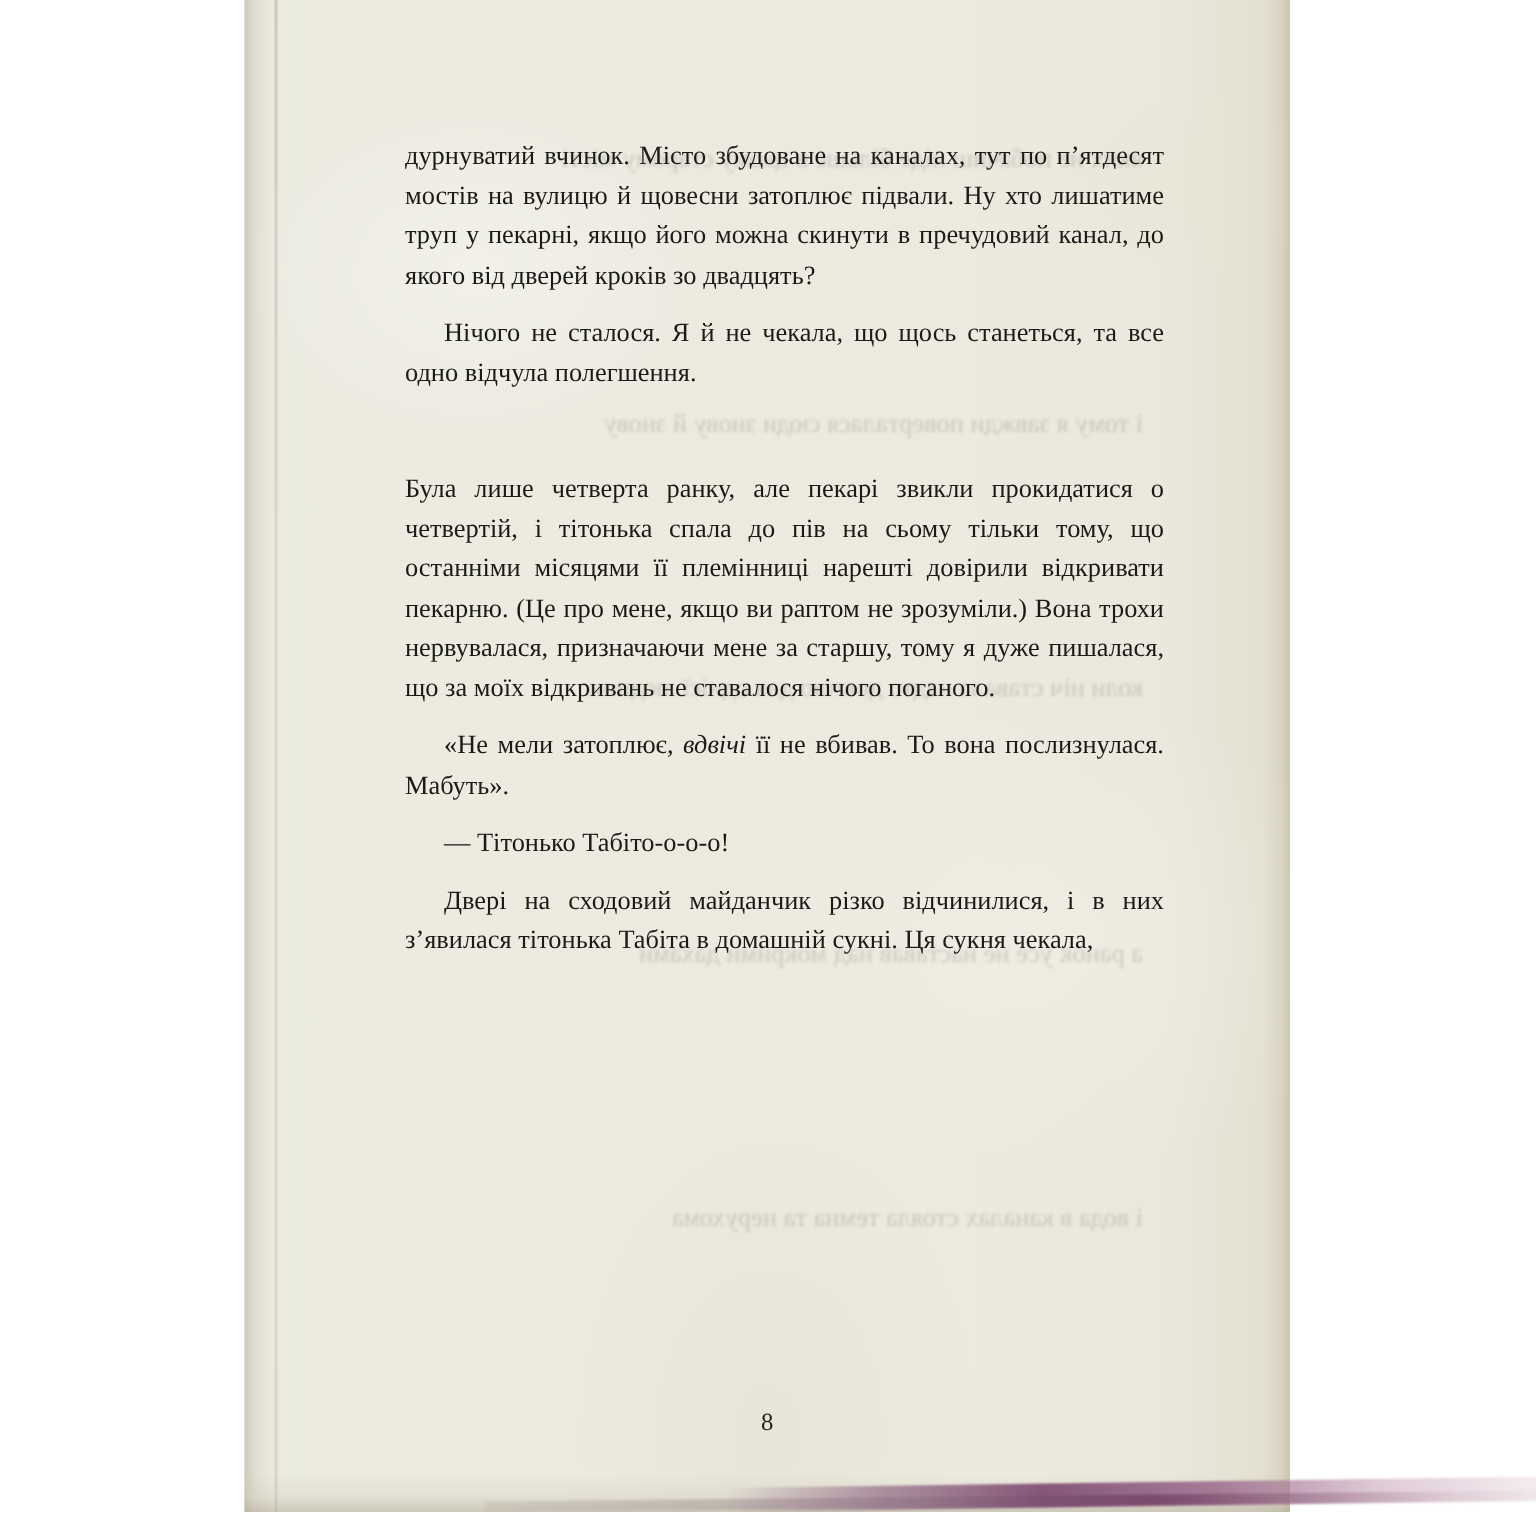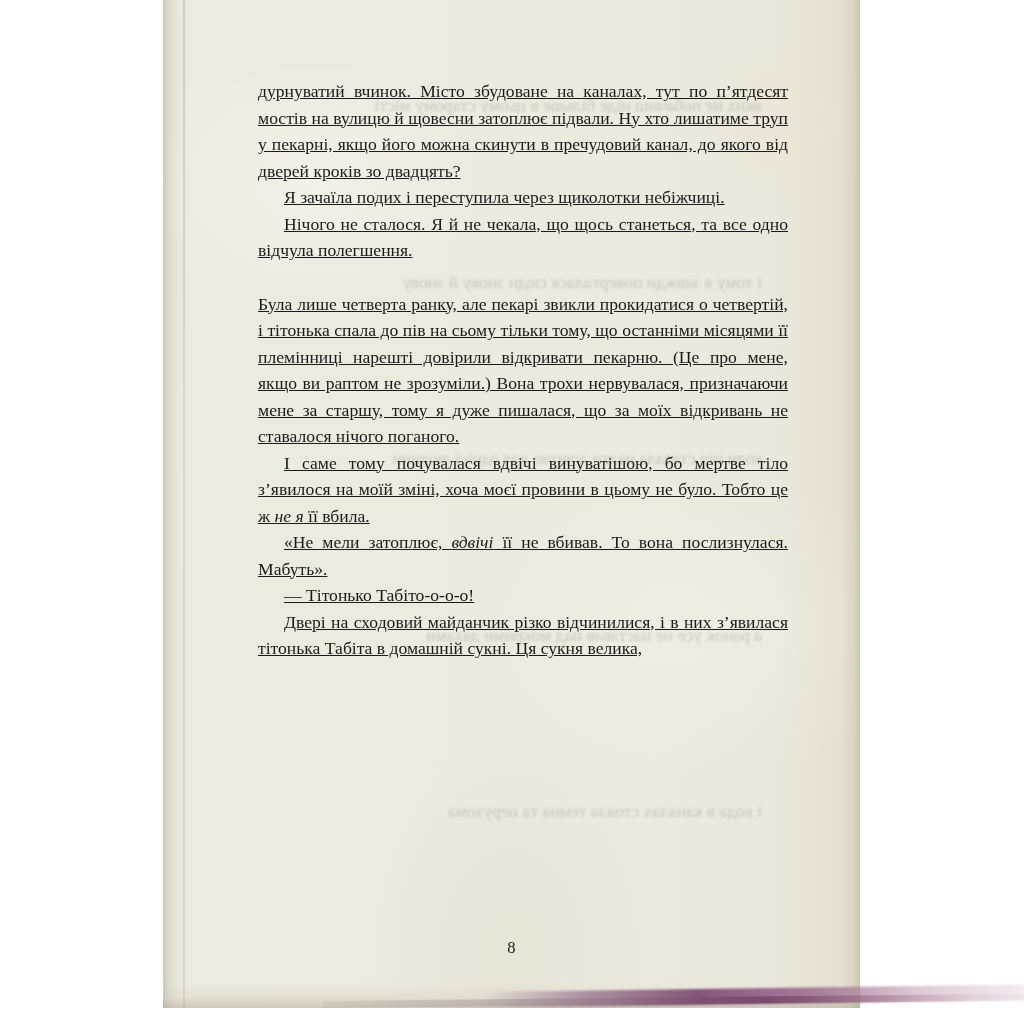--- a/index.html
+++ b/index.html
@@ -142,24 +142,23 @@
     top: 78px;
     width: 530px;
     color: #1b1a18;
     font-size: 17.6px;
     line-height: 26.5px;
     text-align: justify;
     text-justify: inter-word;
     -webkit-font-smoothing: antialiased;
   }
   .text-column p {
-    margin: 0;
+    margin: 12px;
     text-indent: 26px;
     hyphens: manual;
-    text-decoration: underline;
   }
   .text-column p.noindent {
     text-indent: 0;
   }
   .block-gap {
     height: 27px;
   }
   .text-column em {
     font-style: italic;
   }
@@ -227,28 +226,26 @@
     <div class="showthrough" id="showthrough-host">
         <p style="margin-top: 0px;">яких не побачиш ніде більше в цьому старому місті</p>
         <p style="margin-top: 150px;">і тому я завжди поверталася сюди знову й знову</p>
         <p style="margin-top: 150px;">коли ніч ставала надто довгою для однієї людини</p>
         <p style="margin-top: 150px;">а ранок усе не наставав над мокрими дахами</p>
         <p style="margin-top: 150px;">і вода в каналах стояла темна та нерухома</p>
       </div>
 
     <div class="text-column" id="body-host">
         <p class="noindent"><span>дурнуватий вчинок. Місто збудоване на каналах, тут по п’ятдесят мостів на вулицю й щовесни затоплює підвали. Ну хто лишатиме труп у пекарні, якщо його можна скинути в пречудовий канал, до якого від дверей кроків зо двадцять?</span></p>
-        <p><span>Я зачаїла подих і переступила через щиколотки небіжчиці.</span></p>
         <p><span>Нічого не сталося. Я й не чекала, що щось станеться, та все одно відчула полегшення.</span></p>
         <div class="block-gap"></div>
         <p class="noindent"><span>Була лише четверта ранку, але пекарі звикли прокидатися о четвертій, і тітонька спала до пів на сьому тільки тому, що останніми місяцями її племінниці нарешті довірили від­кривати пекарню. (Це про мене, якщо ви раптом не зрозу­міли.) Вона трохи нервувалася, призначаючи мене за старшу, тому я дуже пишалася, що за моїх відкривань не ставалося нічого поганого.</span></p>
-        <p><span>І саме тому почувалася вдвічі винуватішою, бо мертве тіло з’явилося на моїй зміні, хоча моєї провини в цьому не було. Тобто це ж </span><em>не я</em><span> її вбила.</span></p>
         <p><span>«Не мели затоплює, </span><em>вдвічі</em><span> її не вбивав. То вона послизну­лася. Мабуть».</span></p>
         <p><span>— Тітонько Табіто-о-о-о!</span></p>
-        <p><span>Двері на сходовий майданчик різко відчинилися, і в них з’явилася тітонька Табіта в домашній сукні. Ця сукня велика,</span></p>
+        <p><span>Двері на сходовий майданчик різко відчинилися, і в них з’явилася тітонька Табіта в домашній сукні. Ця сукня чекала,</span></p>
       </div>
 
     <div class="folio">8</div>
 
     <div class="gutter-fold"></div>
     <div class="gutter-crease"></div>
     <div class="right-edge"></div>
     <div class="bottom-shadow"></div>
     <div class="cover-strip"></div>
     <div class="cover-strip2"></div>

